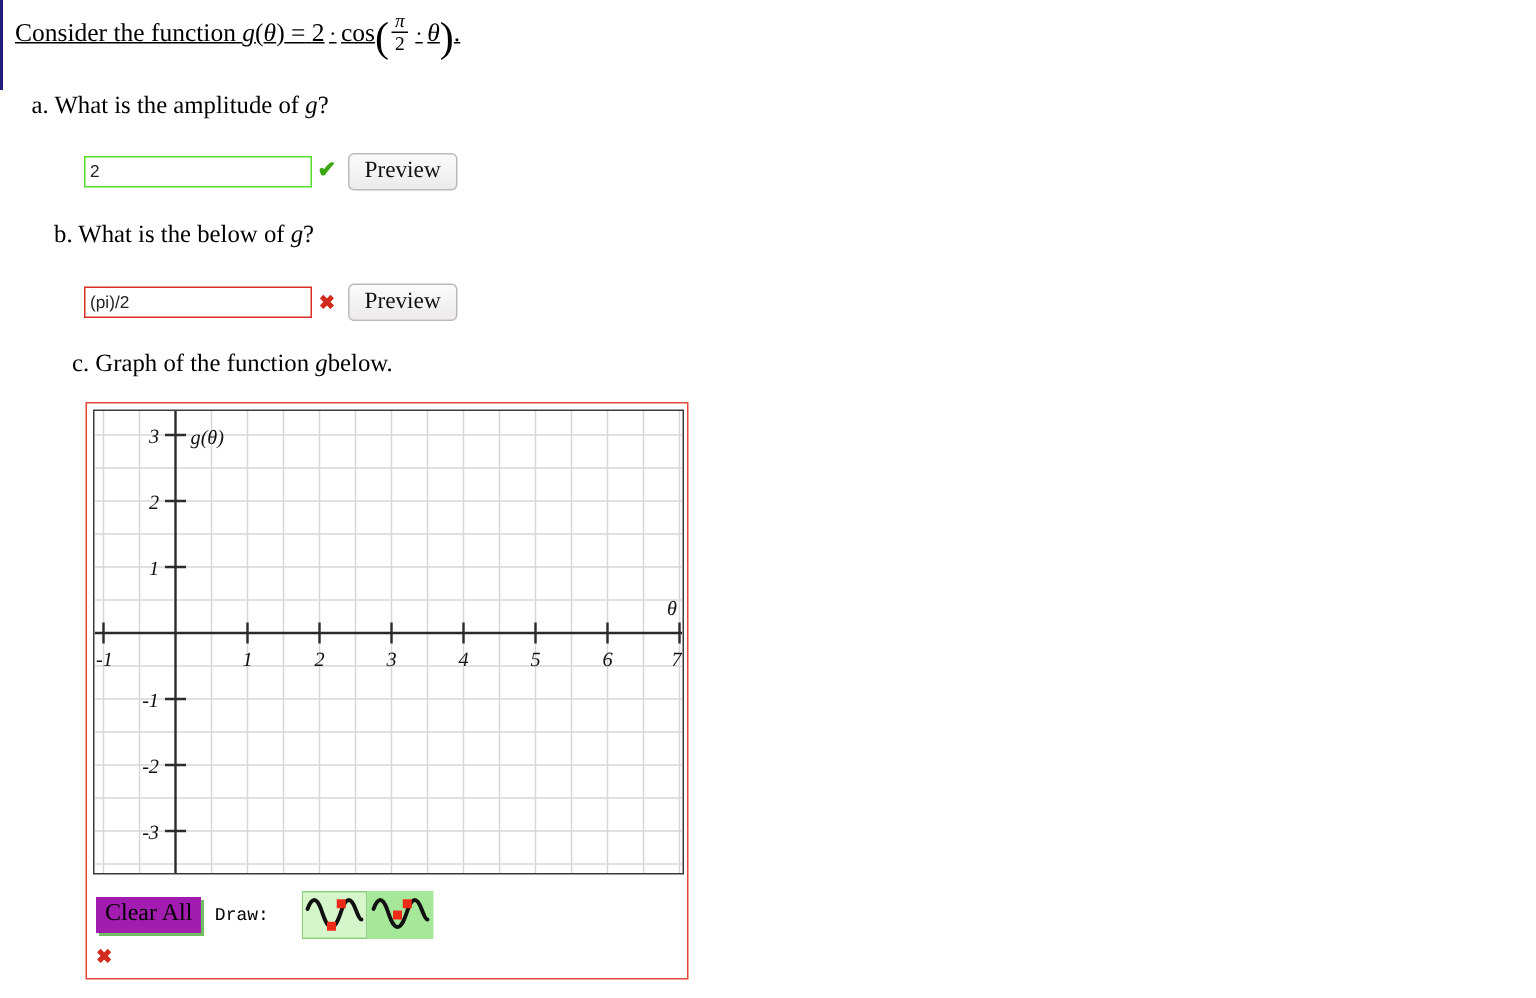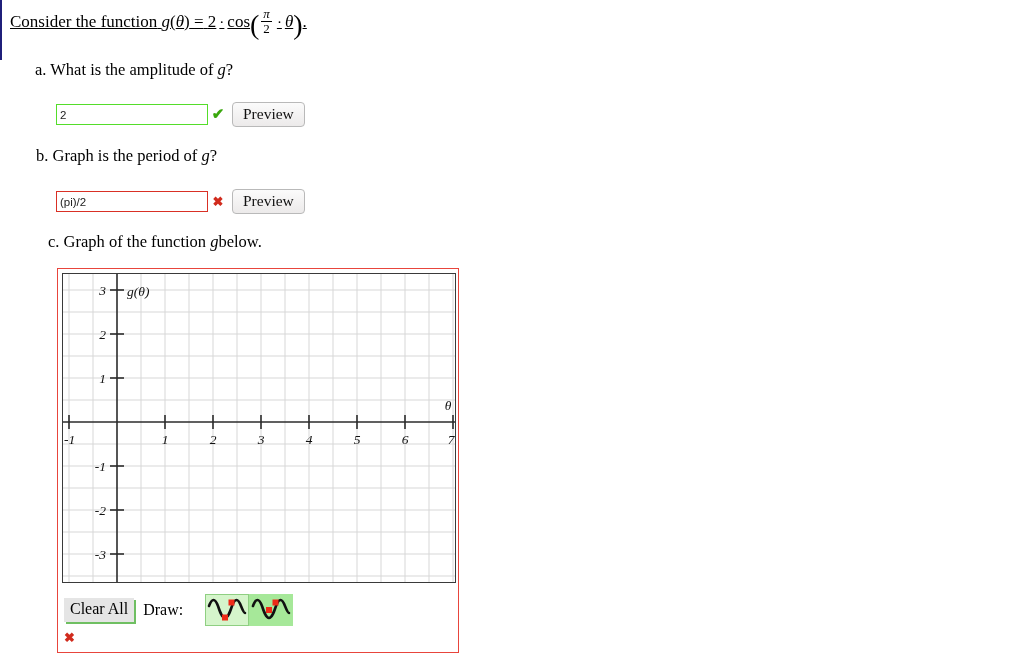--- a/index.html
+++ b/index.html
@@ -144,31 +144,31 @@
     position: absolute;
     left: 6px;
     top: 324px;
     display: flex;
     align-items: center;
     height: 34px;
   }
   .clear-btn {
     font-family: "Liberation Serif", serif;
     font-size: 16px;
-    background: #e5e5e5;
+    background: #a21caf;
     border: none;
     box-shadow: 2px 2px 0 0 #6fbf62;
     padding: 2px 6px 3px 6px;
     color: #000;
     cursor: pointer;
     line-height: 1.15;
   }
   .draw-label {
-    font-family: Liberation Serif, serif;
-    font-size: 16px;
+    font-family: Liberation Mono, monospace;
+    font-size: 12px;
     margin-left: 9px;
     margin-right: 22px;
   }
   .tool-btn {
     width: 44px;
     height: 32px;
     border: none;
     padding: 0;
     display: inline-flex;
     align-items: center;
@@ -194,35 +194,35 @@
 
 <div class="left-rule"></div>
 
 <div class="prompt">
   <span>Consider the function</span>
   <span class="mi">g</span><span>(</span><span class="mi">θ</span><span>)</span>
   <span>=</span>
   <span>2</span><span class="dotop">·</span><span>cos</span><span class="bigparen">(</span><span class="frac"><span class="num mi">π</span><span class="den">2</span></span><span class="dotop">·</span><span class="mi">θ</span><span class="bigparen">)</span><span>.</span>
 </div>
 
-<div class="qitem" style="left:35px; top:60px;">
+<div class="qitem" style="left:21px; top:60px;">
   <span>a.</span>
   <span>What is the amplitude of</span>
   <span class="mi">g</span><span>?</span>
 </div>
 
 <div class="answer-row" style="left:56px; top:102px;">
   <input class="ans-input ok" type="text" value="2" style="">
   <span class="mark ok">✔</span>
   <button class="preview-btn">Preview</button>
 </div>
 
 <div class="qitem" style="left:36px; top:146px;">
   <span>b.</span>
-  <span>Graph is the period of</span>
+  <span>What is the below of</span>
   <span class="mi">g</span><span>?</span>
 </div>
 
 <div class="answer-row" style="left:56px; top:189px;">
   <input class="ans-input bad" type="text" value="(pi)/2" style="">
   <span class="mark bad">✖</span>
   <button class="preview-btn">Preview</button>
 </div>
 
 <div class="qitem" style="left:36px; top:232px;margin-left:12px;">

